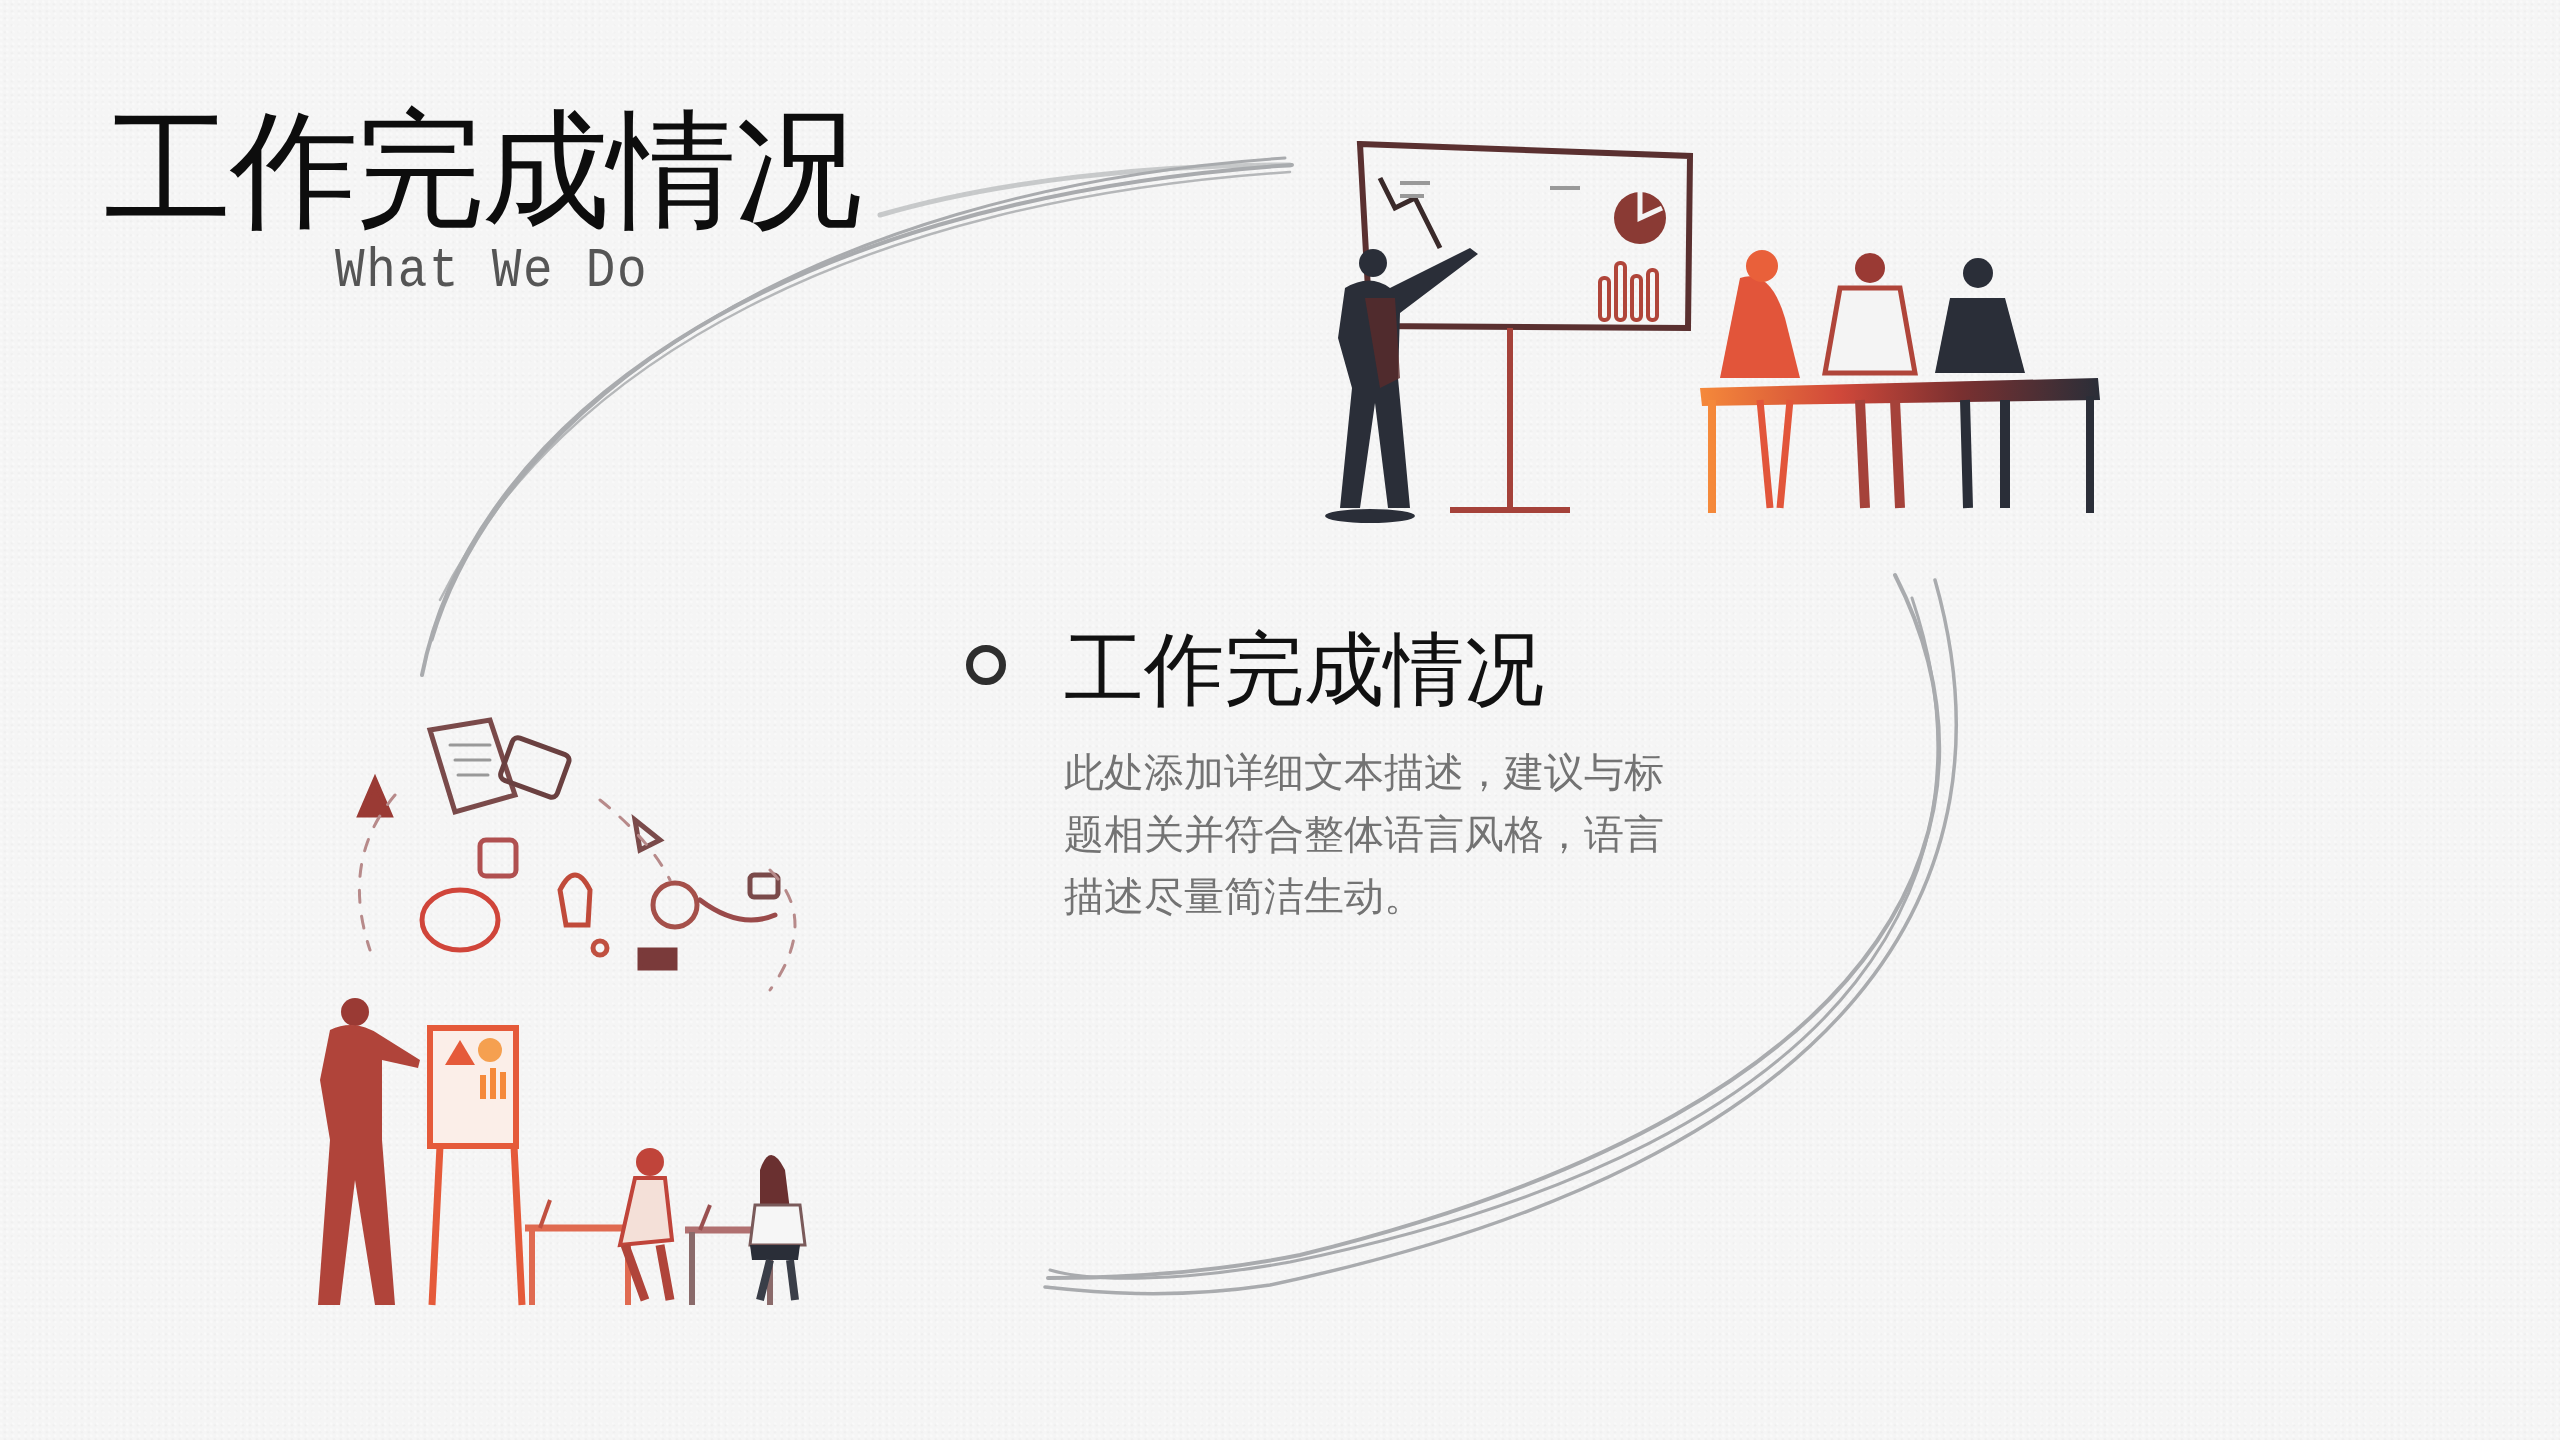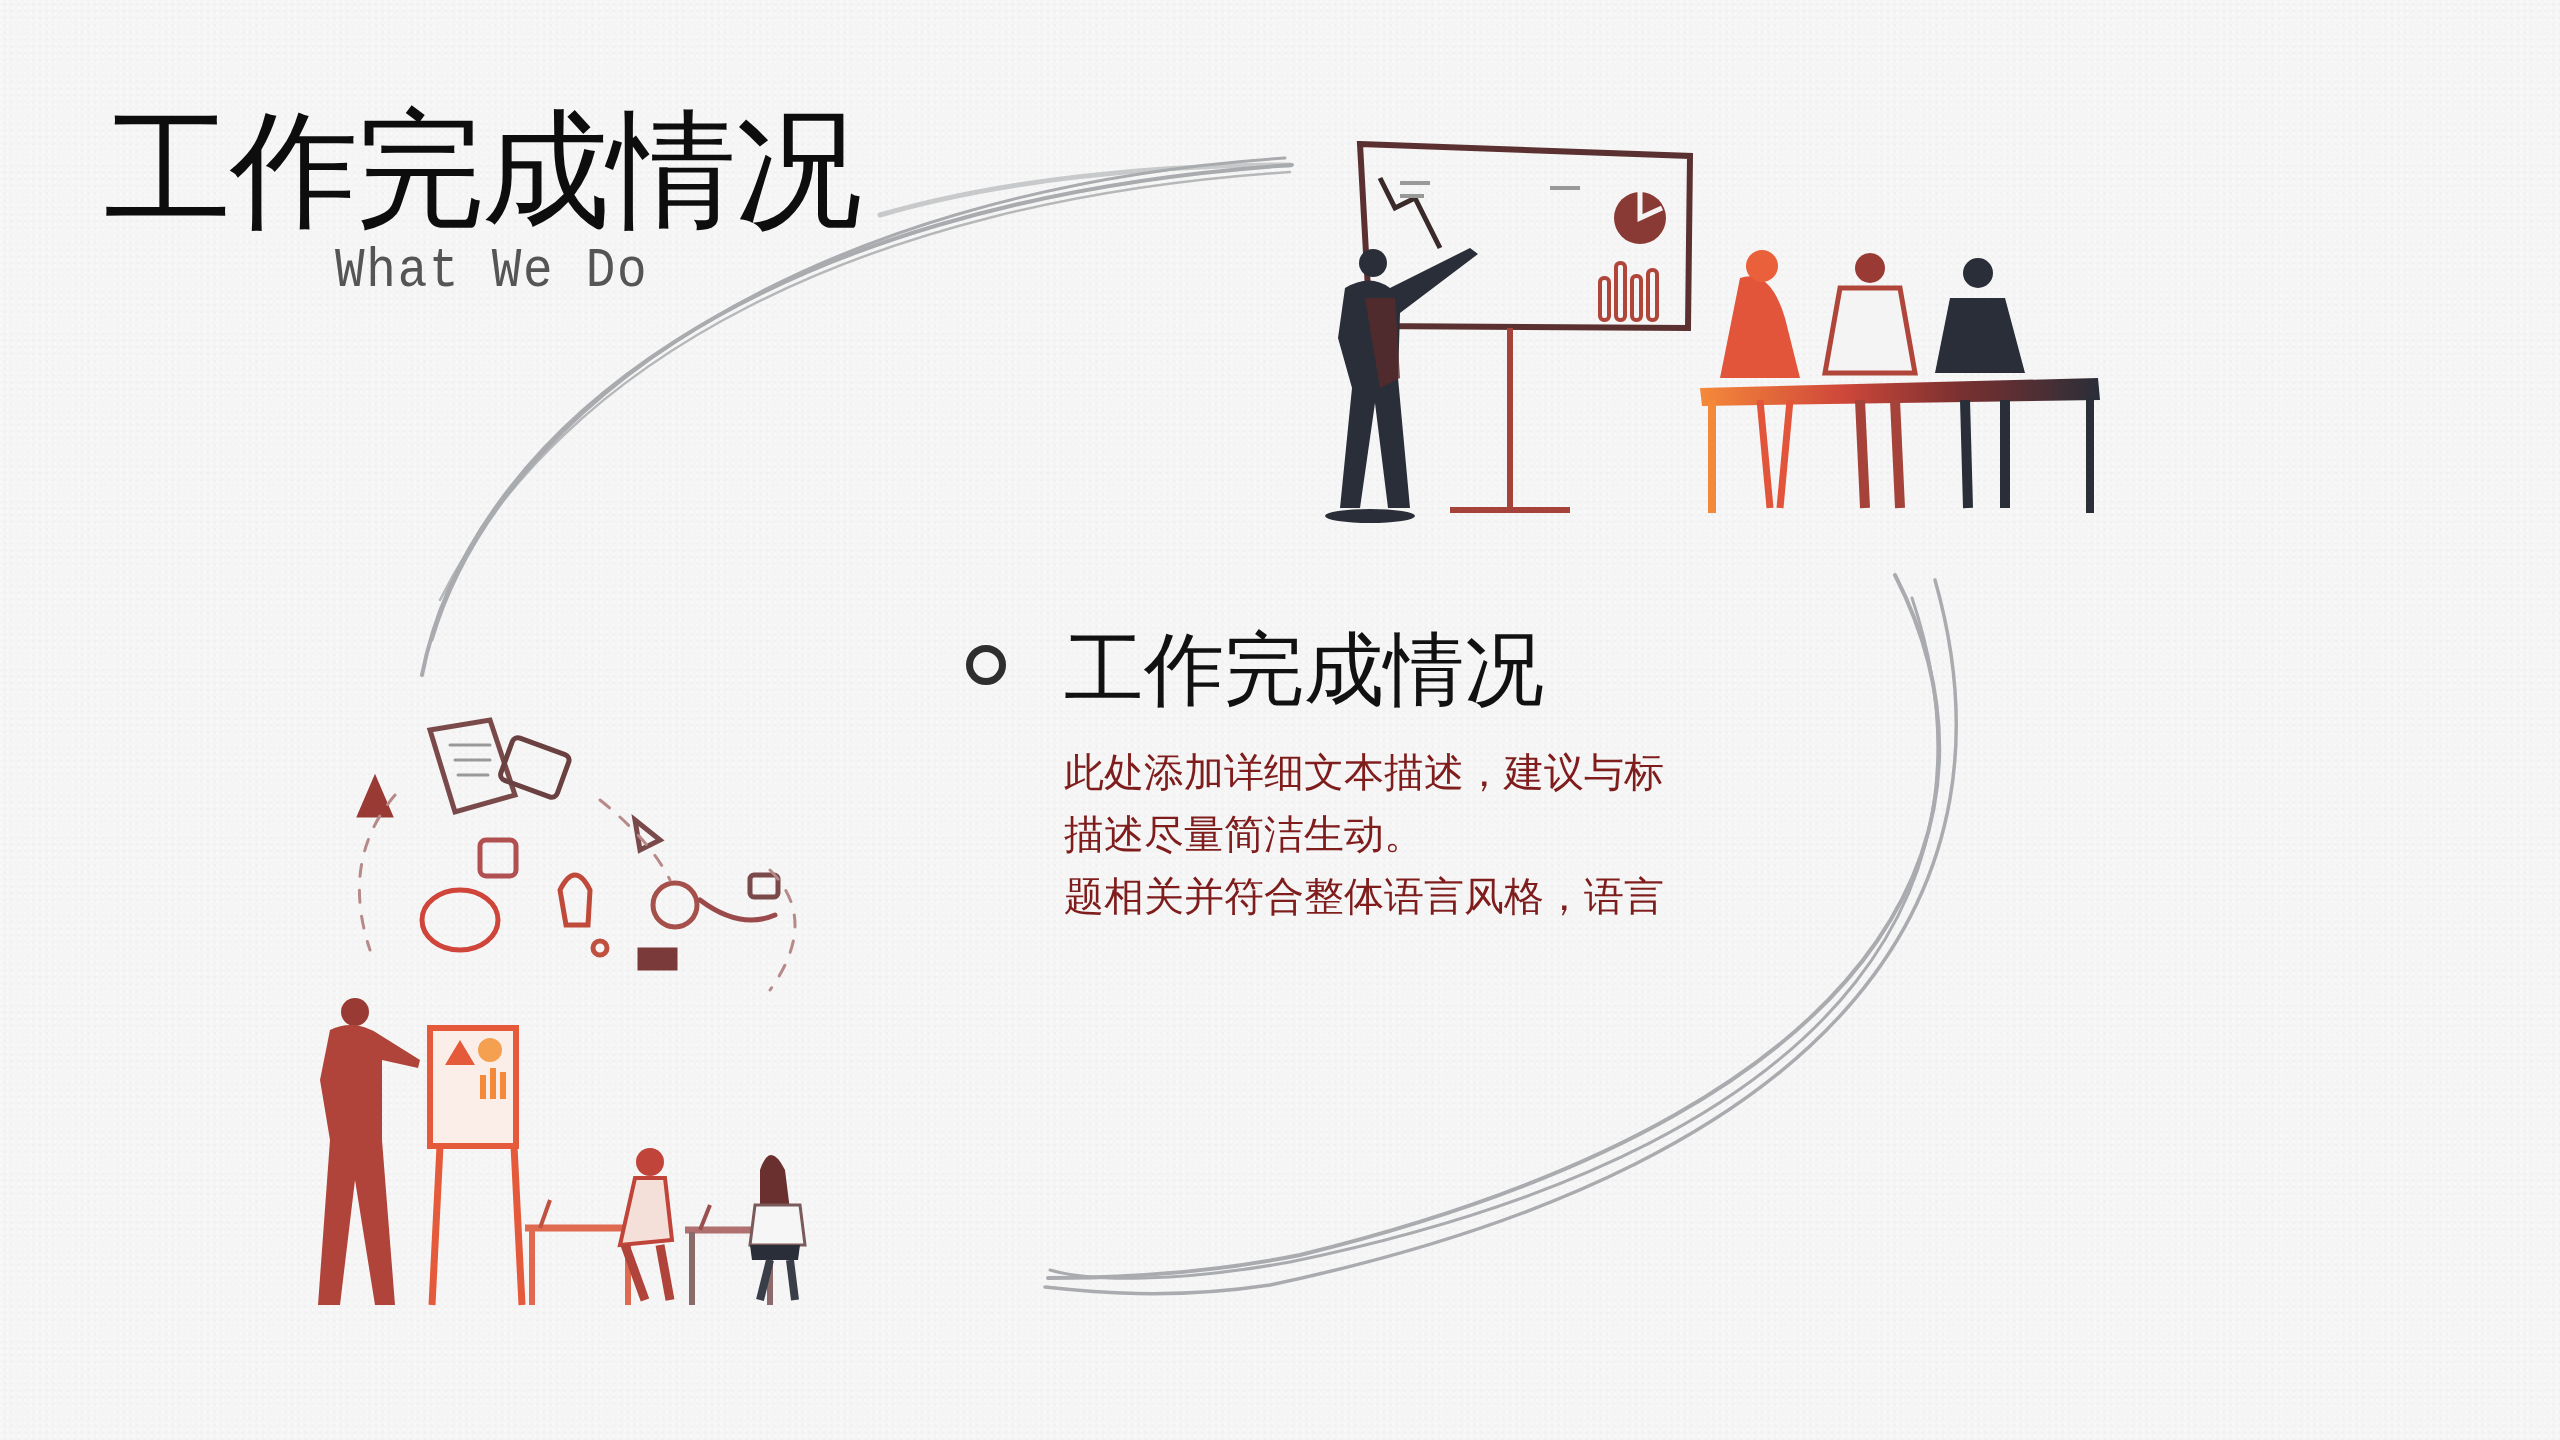--- a/index.html
+++ b/index.html
@@ -34,21 +34,21 @@
     border:7px solid #2e2e2e; border-radius:50%;
   }
   .heading {
     position:absolute; left:1064px; top:620px;
     font-family:"Liberation Serif","DejaVu Serif", serif;
     font-size:80px; line-height:100px; color:#111; white-space:nowrap;
   }
   .body-text {
     position:absolute; left:1064px; top:742px; width:660px;
     font-family:"Liberation Serif","DejaVu Serif", serif;
-    font-size:40px; line-height:62px; color:#7f1d1d;
+    font-size:40px; line-height:62px; color:#737373;
   }
   .body-text span { display:block; white-space:nowrap; }
   .illus { position:absolute; }
   .illus-top { left:1300px; top:138px; width:810px; height:390px; }
   .illus-bottom { left:300px; top:700px; width:700px; height:610px; }
 </style>
 </head>
 <body>
 
 <div class="bg-noise"></div>
@@ -67,22 +67,22 @@
   </g>
 </svg>
 
 <div class="title">工作完成情况</div>
 <div class="subtitle">What We Do</div>
 
 <div class="bullet-ring"></div>
 <div class="heading">工作完成情况</div>
 <div class="body-text">
   <span>此处添加详细文本描述，建议与标</span>
+  <span>题相关并符合整体语言风格，语言</span>
   <span>描述尽量简洁生动。</span>
-  <span>题相关并符合整体语言风格，语言</span>
 </div>
 
 <svg class="illus illus-top" viewBox="0 0 810 390">
   <defs>
     <linearGradient id="tblGrad" x1="0" x2="1">
       <stop offset="0" stop-color="#f5893a"></stop>
       <stop offset="0.35" stop-color="#d0483a"></stop>
       <stop offset="0.65" stop-color="#7a3030"></stop>
       <stop offset="1" stop-color="#2a2e38"></stop>
     </linearGradient>

